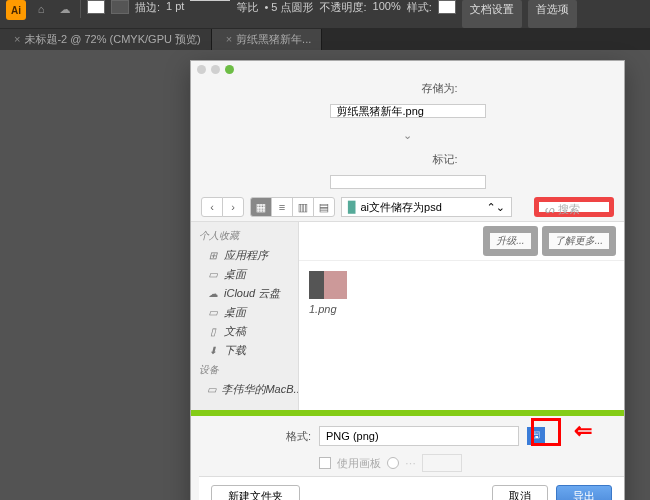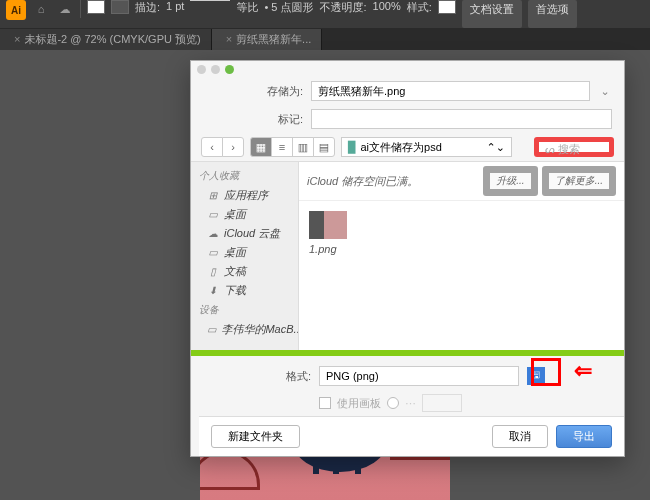--- a/index.html
+++ b/index.html
@@ -31,21 +31,21 @@
 .cloud { position: absolute; width: 70px; height: 40px; border: 3px solid #8a2a2a; border-radius: 40px 40px 0 0; }
 .cloud1 { left: -10px; bottom: 10px; }
 .cloud2 { right: -10px; bottom: 40px; }
 
 
 .dialog { position: absolute; left: 190px; top: 60px; width: 435px; background: #f5f5f5; border: 1px solid #aaa; box-shadow: 0 8px 24px rgba(0,0,0,.3); }
 .dlg-titlebar { height: 16px; display: flex; align-items: center; padding: 0 6px; gap: 5px; }
 .tl-dot { width: 9px; height: 9px; border-radius: 50%; background: #d0d0d0; }
 .tl-dot.g { background: #6dbd45; }
 
-.dlg-row { display: flex; align-items: center; padding: 4px 12px; gap: 8px; }
+.dlg-row { display: flex; align-items: center; padding: 4px 12px; gap: 8px; flex-direction: column; }
 .dlg-label { width: 100px; text-align: right; color: #555; }
 .dlg-input { flex: 1; height: 20px; background: #fff; border: 1px solid #ccc; padding: 0 6px; }
 .dlg-dd { width: 14px; height: 18px; display: flex; align-items: center; justify-content: center; color: #888; }
 
 .dlg-nav { display: flex; align-items: center; padding: 4px 10px; gap: 6px; border-bottom: 1px solid #ddd; }
 .nav-btn { width: 22px; height: 20px; border: 1px solid #ccc; background: #fff; border-radius: 3px; display: flex; align-items: center; justify-content: center; color: #666; }
 .nav-group { display: flex; }
 .nav-group .nav-btn { border-radius: 0; margin-left: -1px; }
 .nav-group .nav-btn:first-child { border-radius: 3px 0 0 3px; margin-left: 0; }
 .nav-group .nav-btn:last-child { border-radius: 0 3px 3px 0; }
@@ -216,21 +216,20 @@
         </div>
       <div class="sb-head">设备</div>
       <div class="sb-item">
           <span class="sb-icon">▭</span>
           <span>李伟华的MacB...</span>
         </div>
 
     </div>
     <div class="content">
       <div class="warn">
-        <span>iCloud 储存空间已满。</span>
         <div class="warn-btns">
           <div class="pill">升级...</div>
           <div class="pill">了解更多...</div>
         </div>
       </div>
       <div class="files">
         <div>
           <div class="thumb"></div>
           <div class="fname">1.png</div>
         </div>

